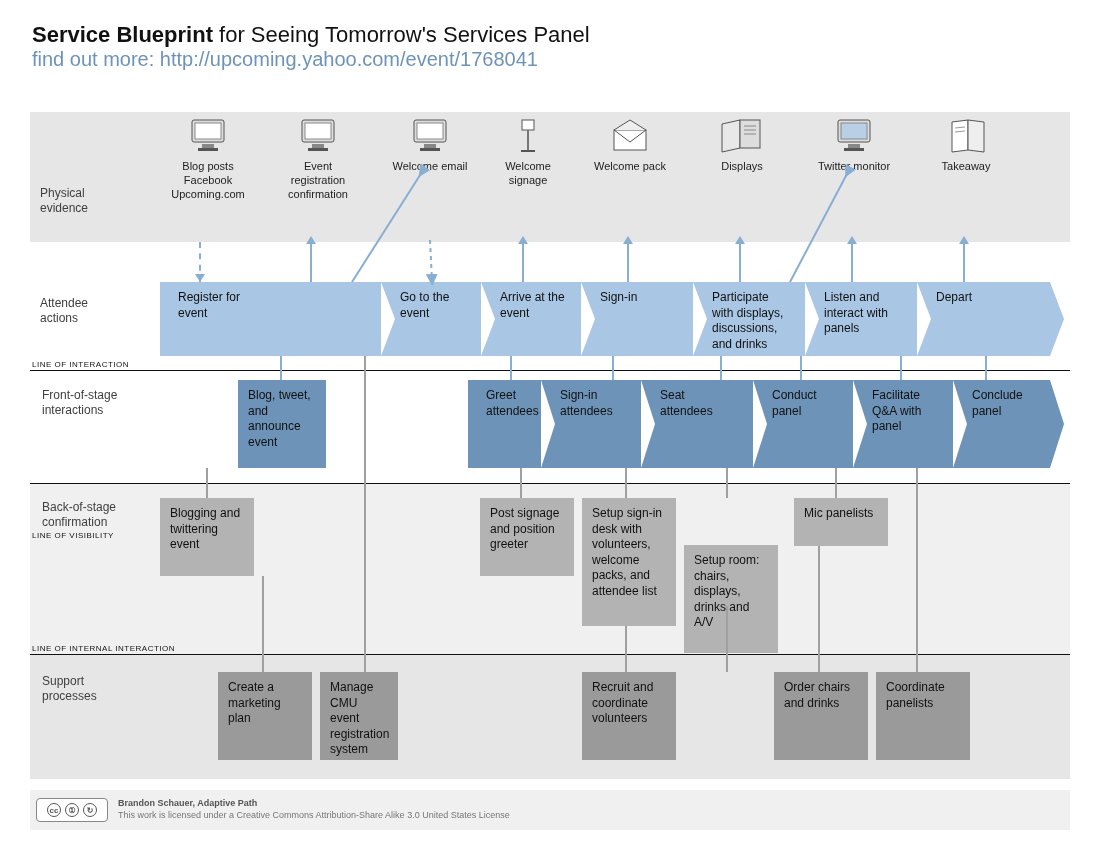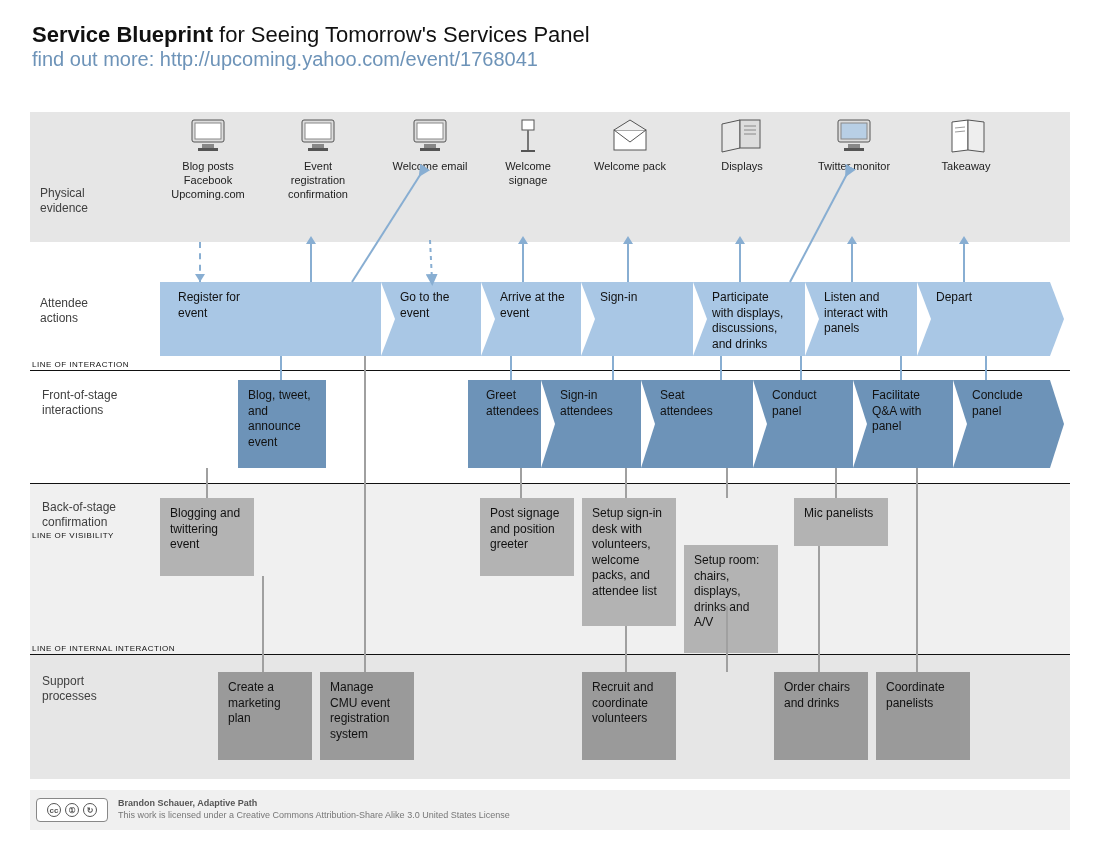--- a/index.html
+++ b/index.html
@@ -441,21 +441,21 @@
   </div>
   <div class="bos-box" style="left:794px; width:94px; height:48px;">
     <span style="white-space:pre-line;">Mic panelists</span>
   </div>
 
   <div class="sup-box" style="left:218px; width:94px;">
     <span style="white-space:pre-line;">Create a
 marketing
 plan</span>
   </div>
-  <div class="sup-box" style="left:320px; width:94px;">
+  <div class="sup-box" style="left:320px; width:78px;">
     <span style="white-space:pre-line;">Manage
 CMU event
 registration
 system</span>
   </div>
   <div class="sup-box" style="left:582px; width:94px;">
     <span style="white-space:pre-line;">Recruit and
 coordinate
 volunteers</span>
   </div>

